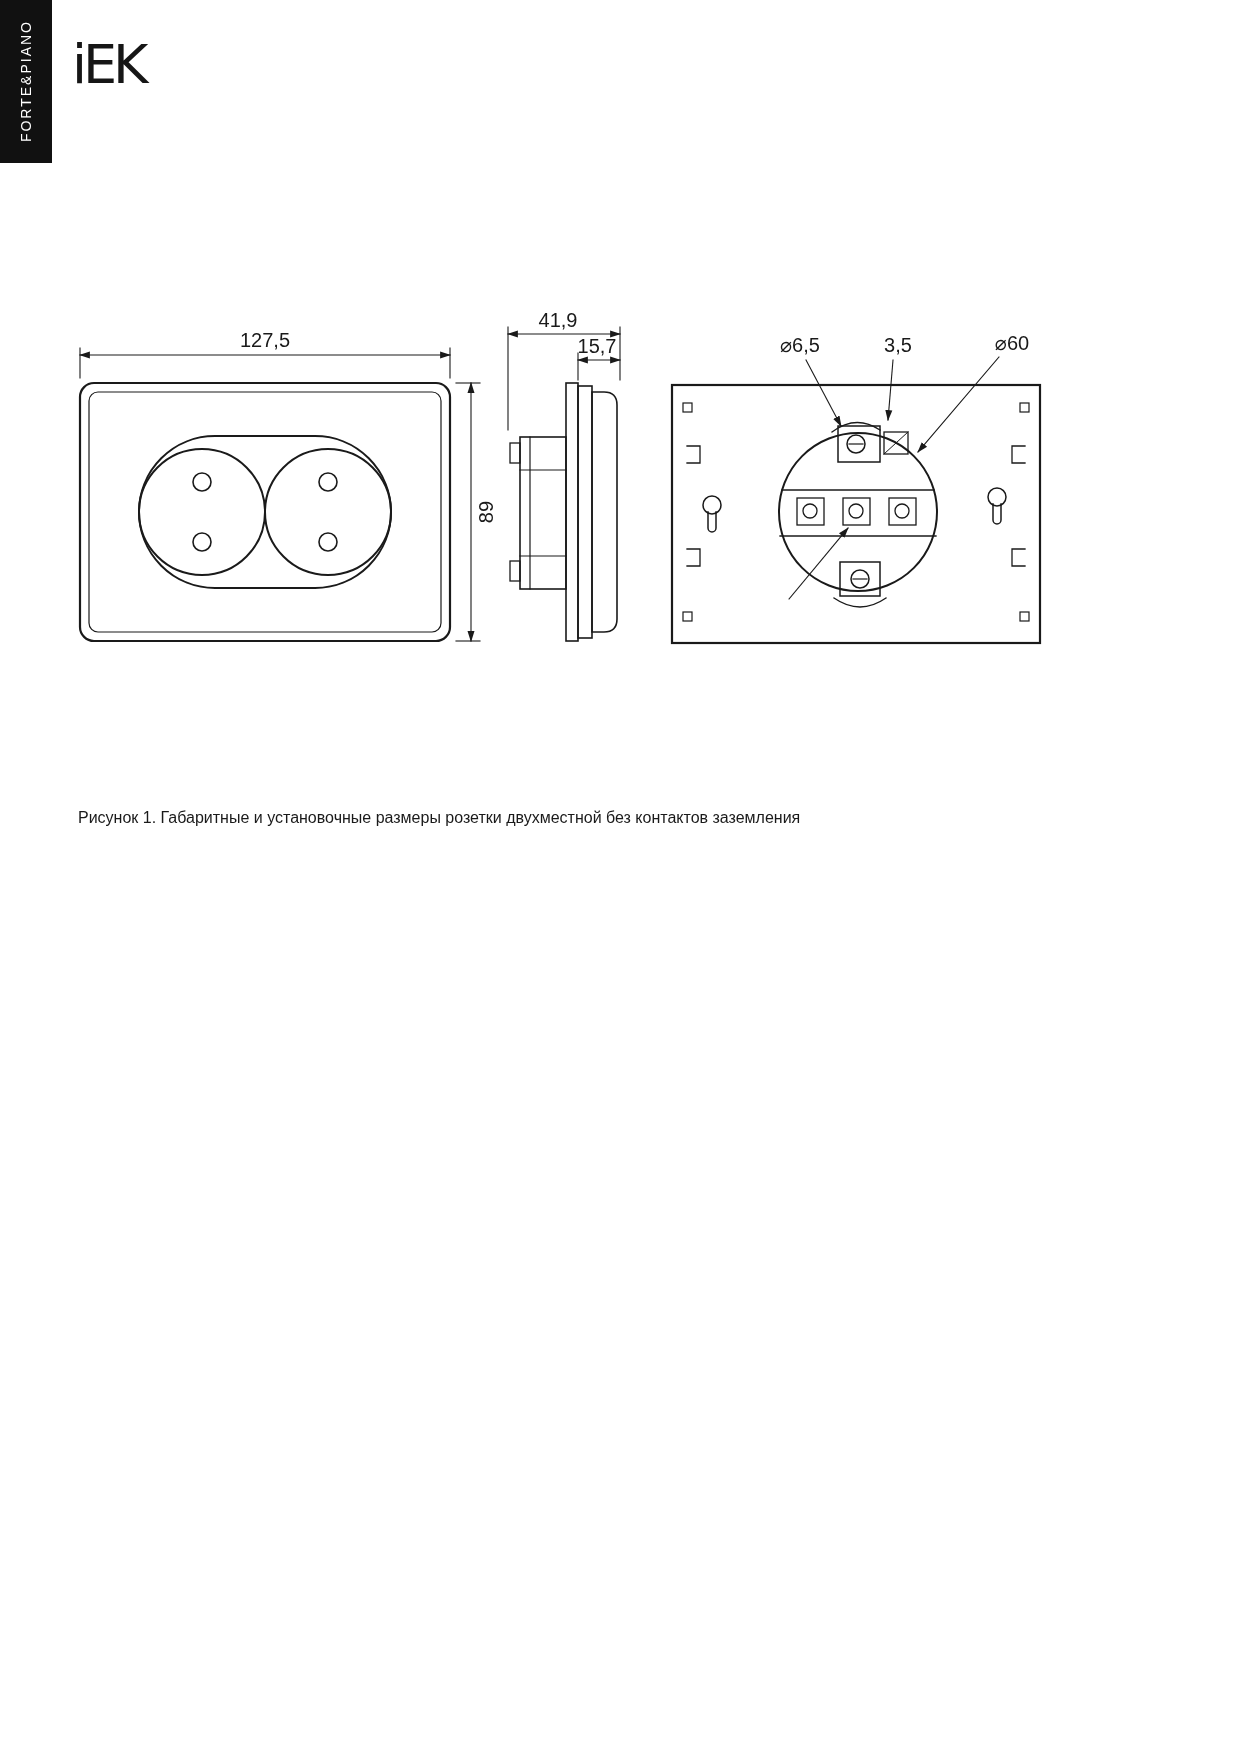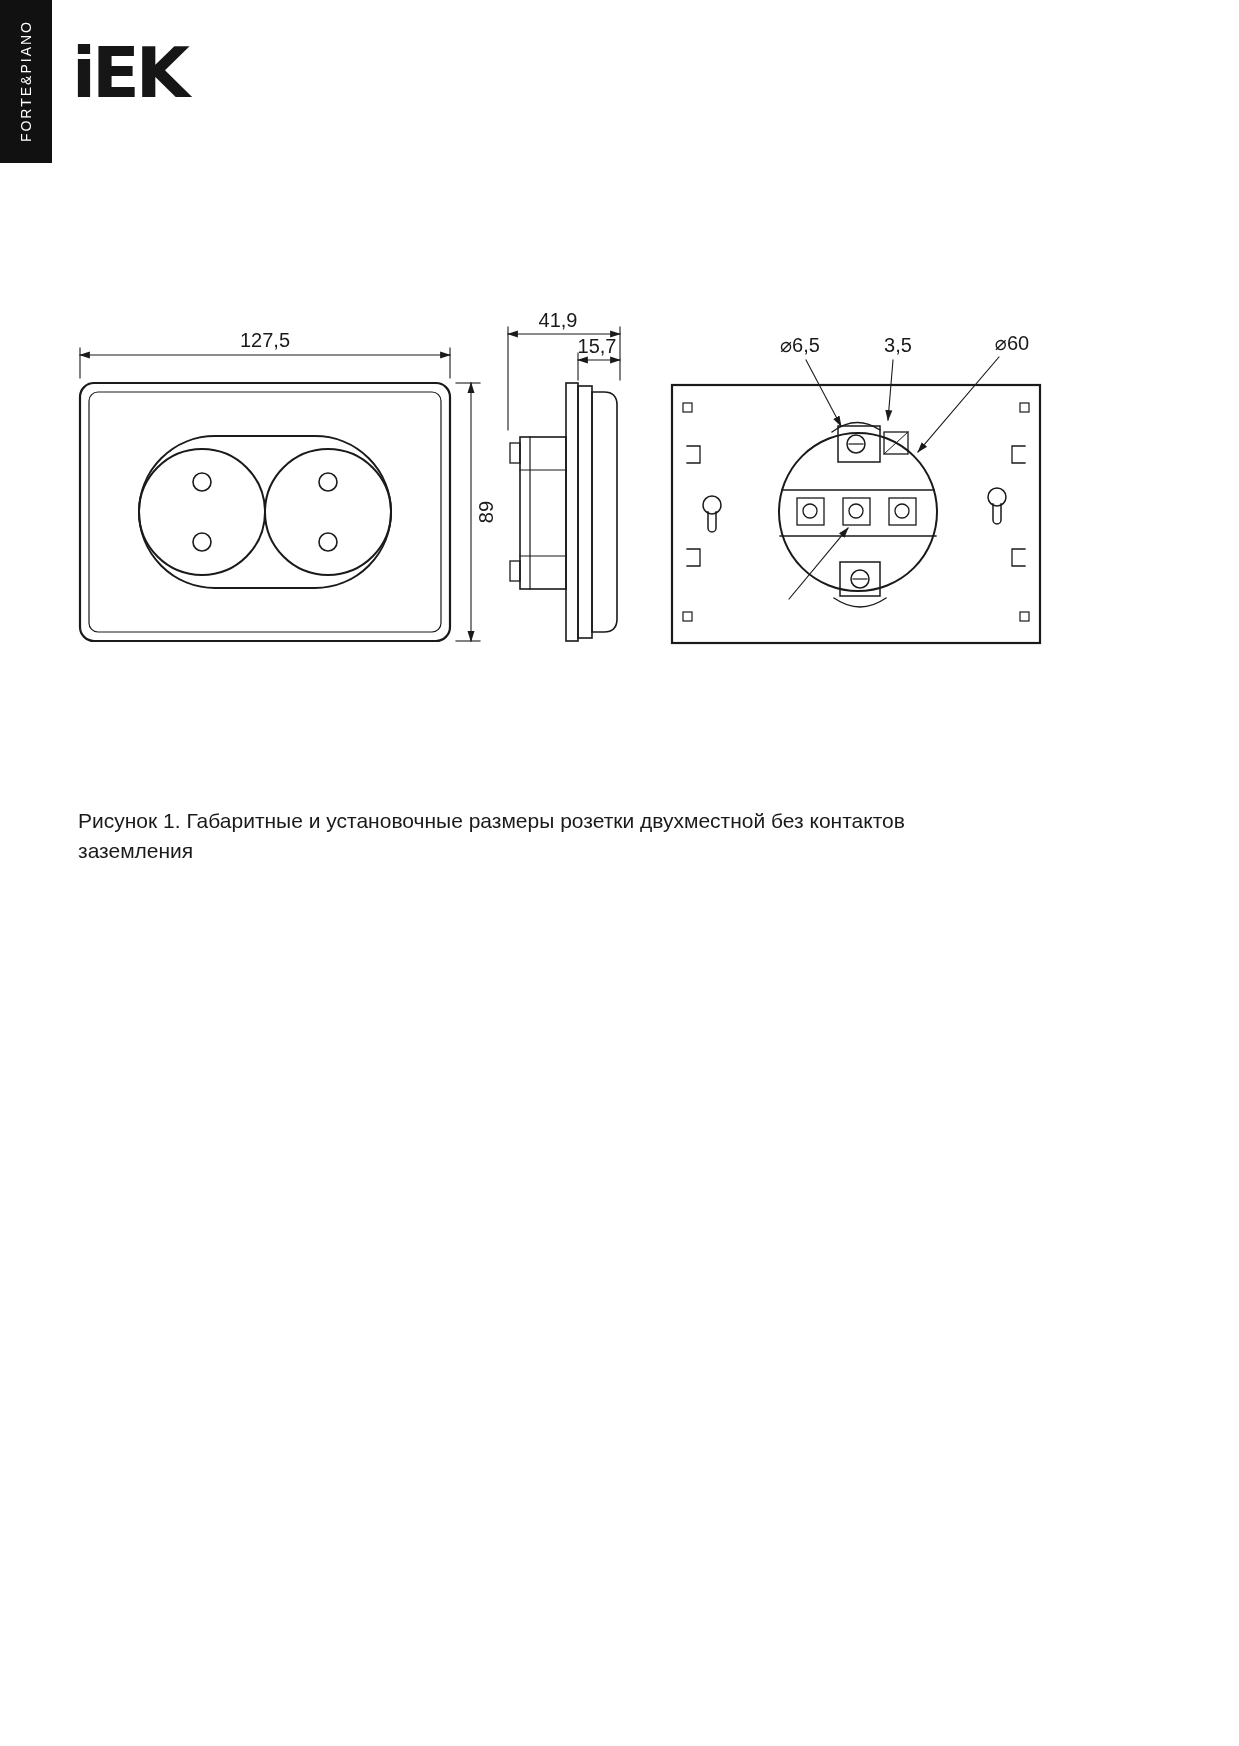--- a/index.html
+++ b/index.html
@@ -22,30 +22,30 @@
     transform: rotate(180deg);
     color: #ffffff;
     font-size: 14px;
     letter-spacing: 2px;
     font-weight: 400;
     white-space: nowrap;
   }
   .logo {
     position: absolute; left: 72px; top: 38px;
     font-family: "DejaVu Sans", sans-serif;
-    font-size: 70px; font-weight: bold;
+    font-size: 54px; font-weight: normal;
     letter-spacing: -4px;
     color: #161616;
     line-height: 1;
   }
   .drawing-svg { position: absolute; left: 0; top: 300px; }
   .caption {
     position: absolute; left: 78px; top: 806px;
     width: 885px;
-    font-size: 21px;
+    font-size: 16px;
     line-height: 1.45;
     color: #1a1a1a;
   }
   .drawing-svg text {
     font-family: "Liberation Sans", sans-serif;
     font-size: 20px;
   }
 </style>
 </head>
 <body>

